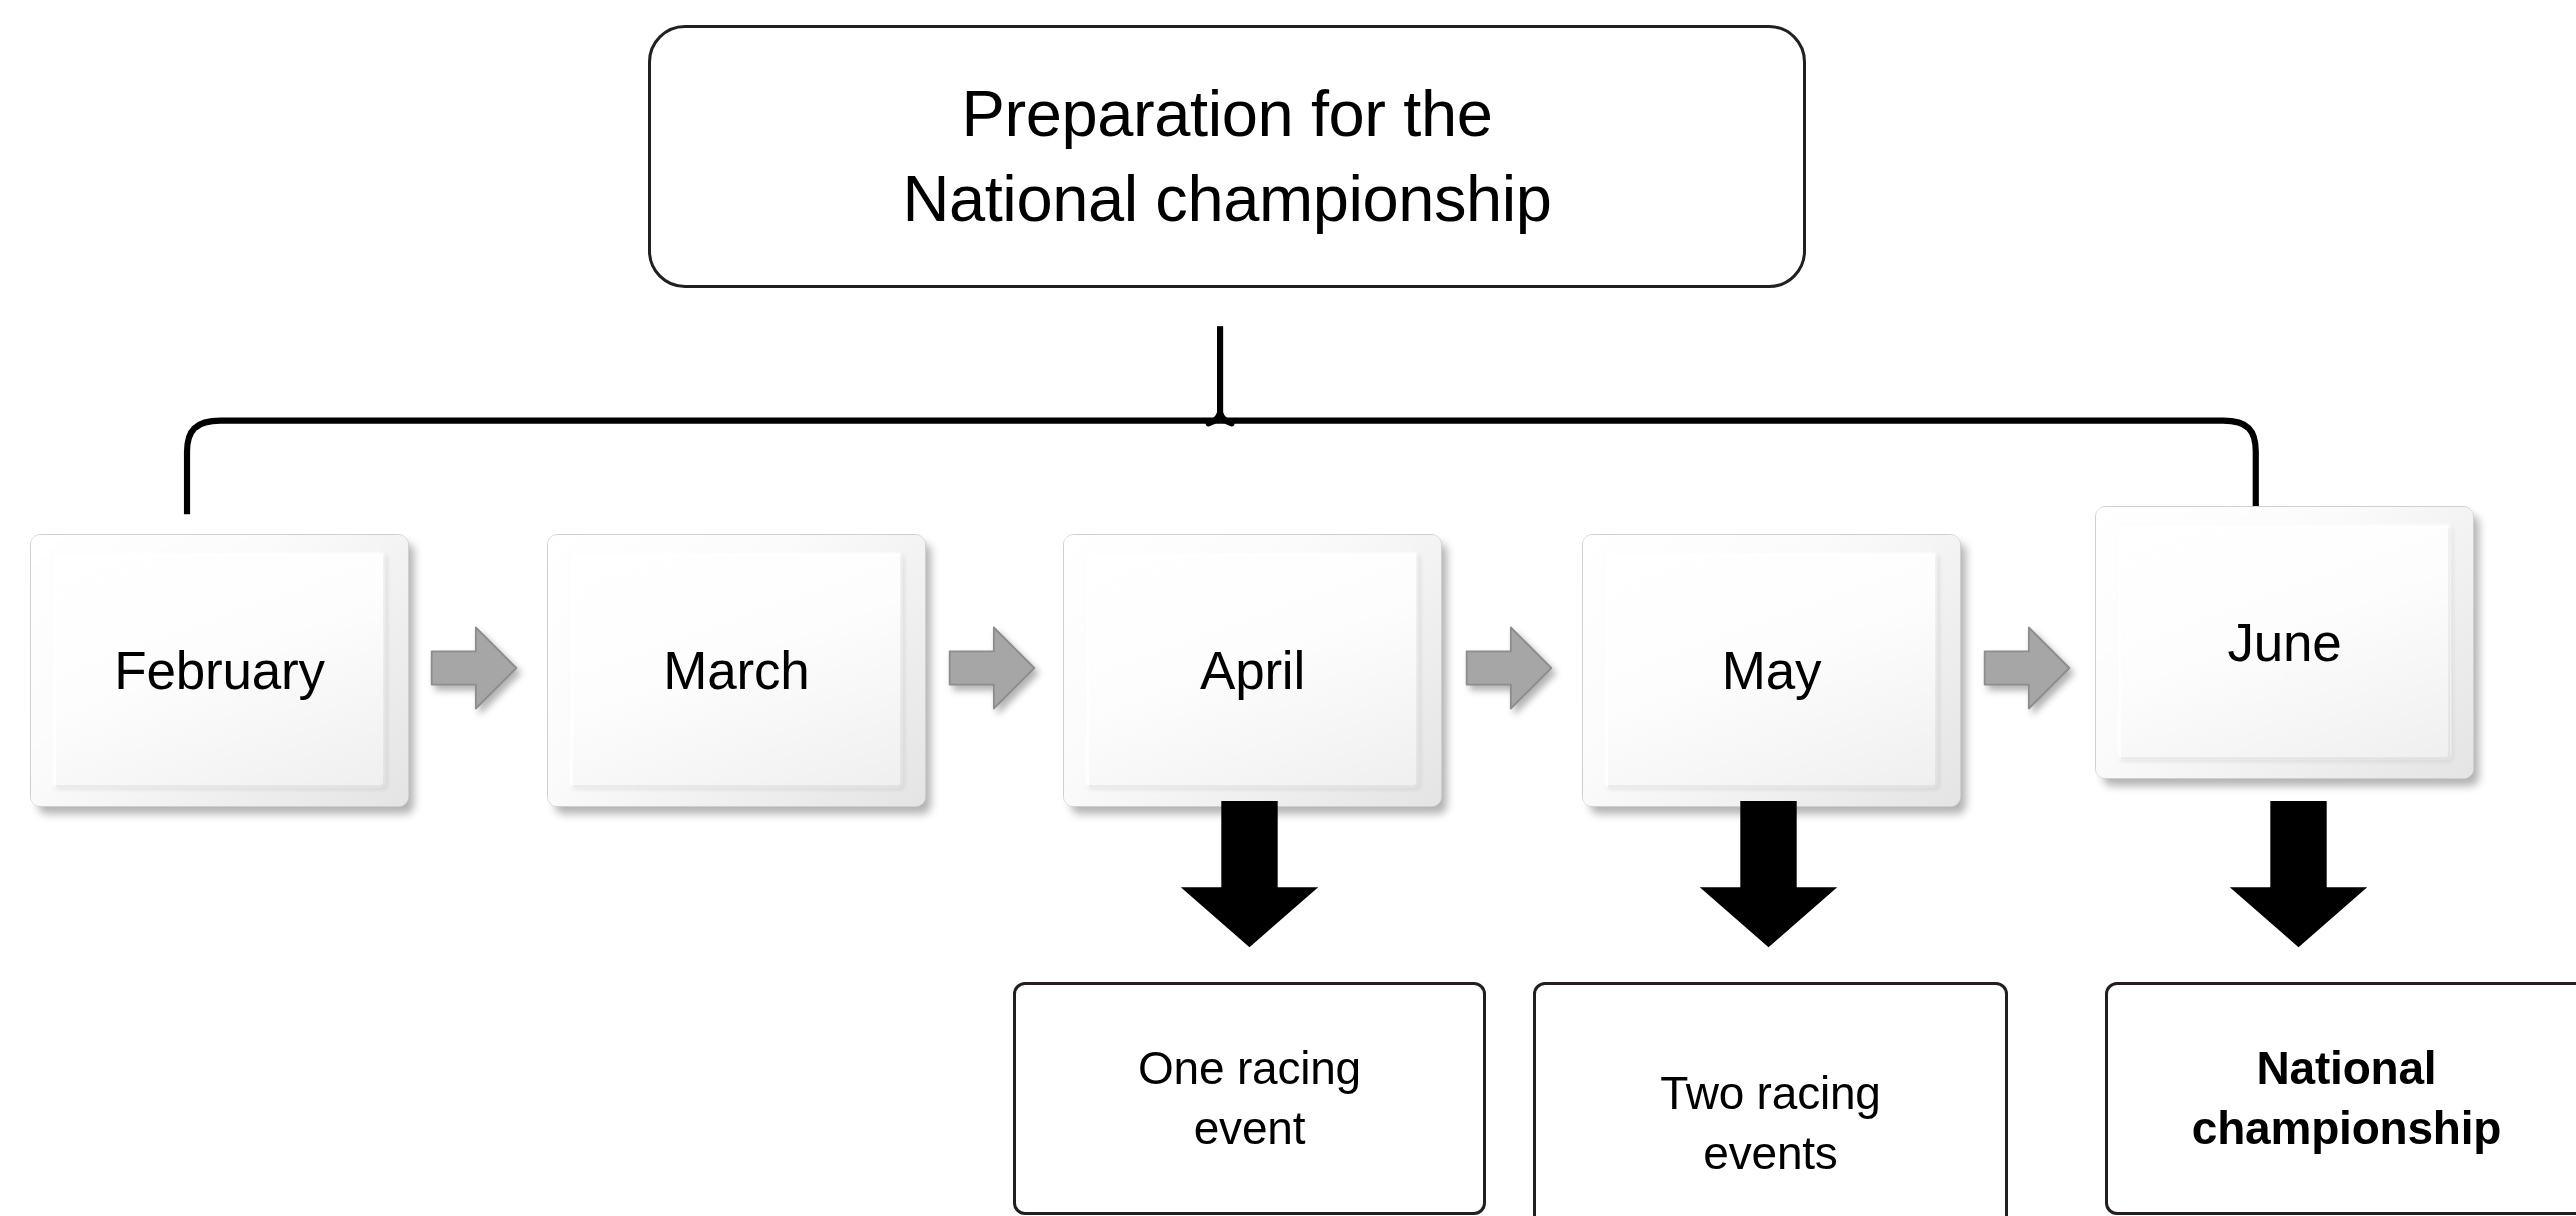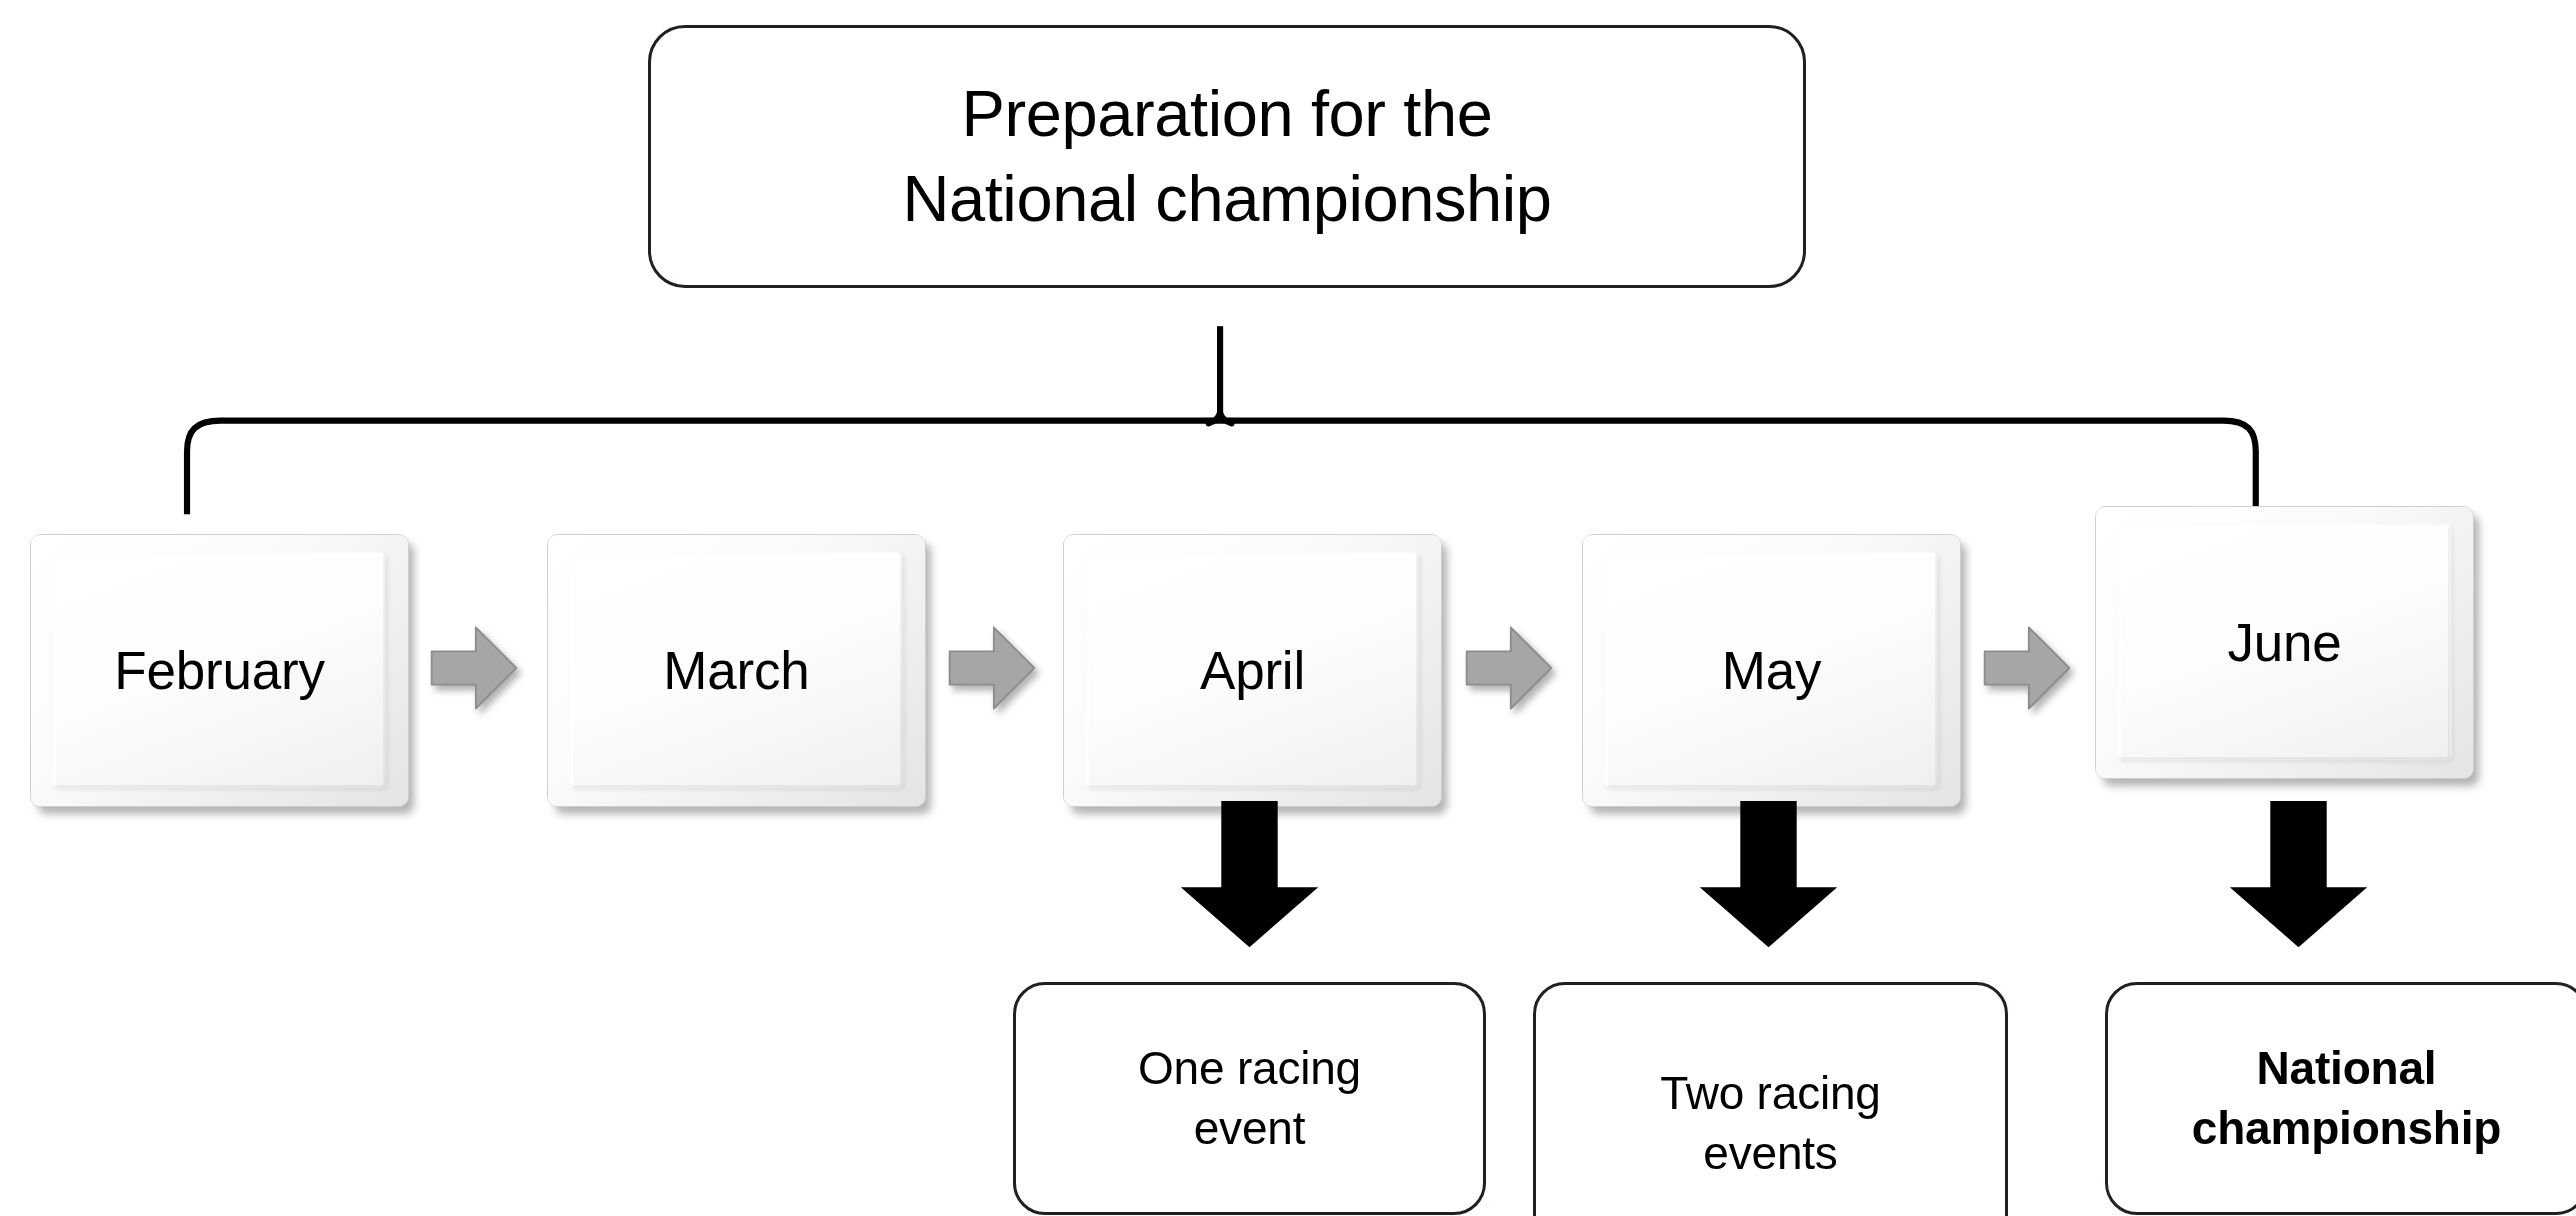--- a/index.html
+++ b/index.html
@@ -43,21 +43,21 @@
     width: 1158px;
     height: 263px;
     border-radius: 37px;
     font-size: 65px;
     letter-spacing: -0.4px;
   }
 
   .outcome-box {
     font-size: 46px;
     border-width: 3.5px;
-    border-radius: 32px;
+    border-radius: 12px;
     letter-spacing: -0.2px;
   }
   .outcome-box.bold { font-weight: bold; margin-left: 27px; }
 
   #outcome-box-0 { left: 1013px; top: 982px; width: 473px; height: 233px; }
   #outcome-box-1 { left: 1533px; top: 982px; width: 475px; height: 284px; }
   #outcome-box-2 { left: 2078px; top: 982px; width: 483px; height: 233px; }
 
   
   .month-box {

